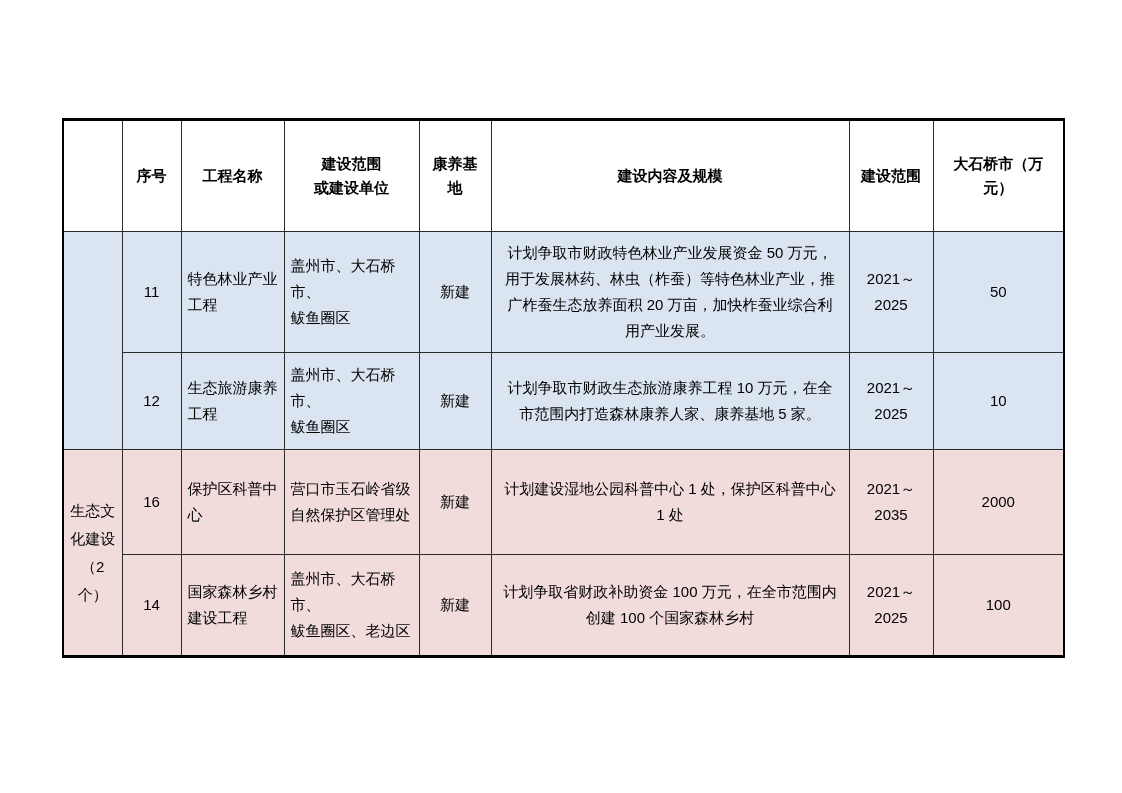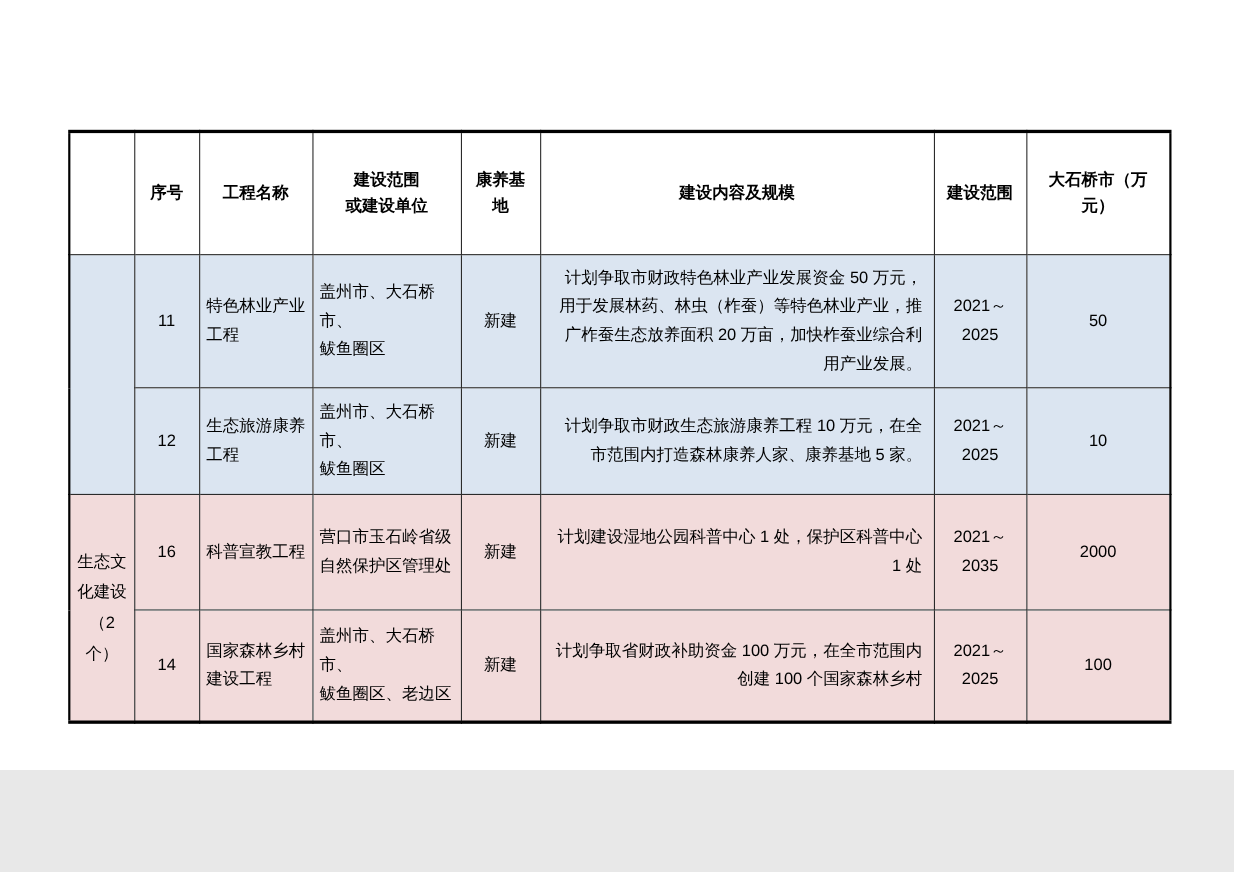--- a/index.html
+++ b/index.html
@@ -1,19 +1,19 @@
 <!DOCTYPE html>
 <html><head>
 <meta charset="utf-8">
 <style>
   html, body { margin: 0; padding: 0; background: #e8e8e8; }
   .page {
     position: relative;
     width: 1122px;
-    height: 700px;
+    height: 793px;
     margin: 0 auto;
     background: #ffffff;
     font-family: "Liberation Sans", sans-serif;
     color: #000;
     overflow: hidden;
   }
   table.project-table {
     position: absolute;
     left: 62px;
     top: 118px;
@@ -35,21 +35,21 @@
   }
   .project-table th {
     font-weight: bold;
     text-align: center;
     background: #ffffff;
     height: 102px;
     line-height: 24px;
   }
   .project-table td { text-align: center; }
   .project-table td.left { text-align: left; }
-  .project-table td.content-cell { text-align: right; padding: 8px 10px; }
+  .project-table td.content-cell { text-align: center; padding: 8px 10px; }
   tr.blue td { background: #dbe5f1; }
   tr.pink td { background: #f2dbdb; }
   td.group-cell { text-align: center; line-height: 28px; padding: 4px 4px; margin-top: 39px; }
   .num { font-family: "Liberation Sans", sans-serif; }
   .page-number {
     position: absolute;
     left: 0;
     top: 683px;
     width: 100%;
     text-align: center;
@@ -109,21 +109,21 @@
         <td>新建</td>
         <td class="content-cell">计划争取市财政生态旅游康养工程 10 万元，在全市范围内打造森林康养人家、康养基地 5 家。</td>
         <td class="num">2021～2025</td>
         <td class="num">10</td>
       </tr>
       <tr class="pink" style="height:105px">
         <td class="group-cell" rowspan="2">生态文
 化建设
 （2 个）</td>
         <td class="num">16</td>
-        <td class="left">科普宣教工程</td>
+        <td class="left">保护区科普中心</td>
         <td class="left">营口市玉石岭省级
 自然保护区管理处</td>
         <td>新建</td>
         <td class="content-cell">计划建设湿地公园科普中心 1 处，保护区科普中心 1 处</td>
         <td class="num">2021～2035</td>
         <td class="num">2000</td>
       </tr>
       <tr class="pink" style="height:102px">
         <td class="num">14</td>
         <td class="left">国家森林乡村

